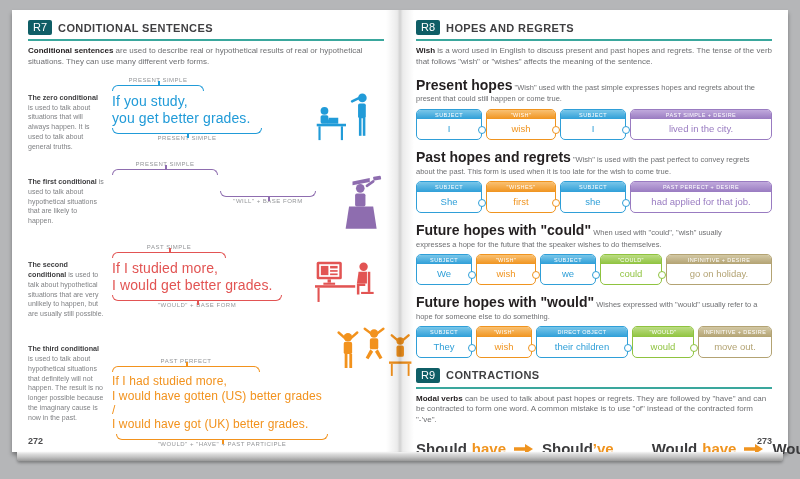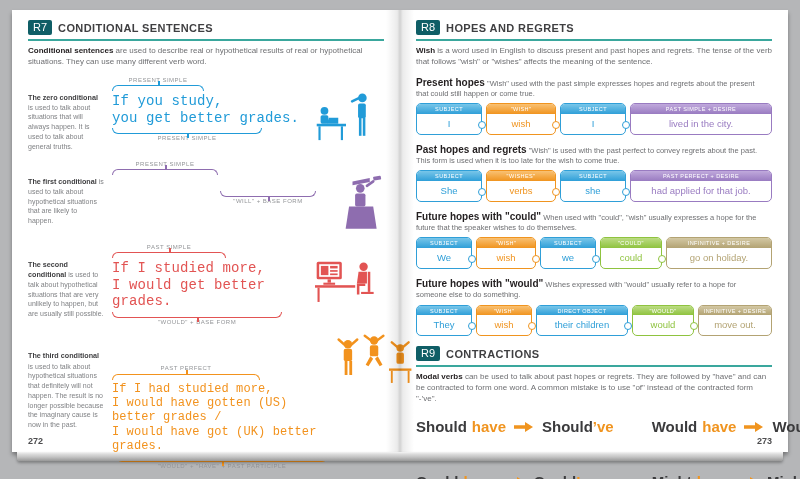--- a/index.html
+++ b/index.html
@@ -28,21 +28,21 @@
   .sec-title { font-weight:bold; font-size:11px; letter-spacing:.4px; color:#3f3f41; }
   .intro { font-size:8px; color:#6e6f72; line-height:1.35; margin-top:5px; }
   .intro b { color:#231f20; }
 
   
   .crow { display:grid; grid-template-columns:76px 1fr 76px; column-gap:8px; margin-top:9px; }
   .crow4 { grid-template-columns:76px 1fr; }
   .side { font-size:7px; color:#808285; line-height:1.4; padding-top:16px; }
   .side b { color:#3f3f41; font-size:7.2px; }
   .example { position:relative; }
-  .ex-text { font-size:14px; line-height:1.2; margin:2px 0; letter-spacing:.1px;font-family:Liberation Mono, monospace; }
+  .ex-text { font-size:14px; line-height:1.2; margin:2px 0; letter-spacing:.1px; }
   .ex-text.sm { font-size:12px; }
   .c0 { color:#219bd8; } .c1 { color:#8e6daf; } .c2 { color:#e25453; } .c3 { color:#f2921d; }
   .blabel { font-size:6px; color:#939598; letter-spacing:.5px; text-align:center; line-height:1.2; }
   .brk { height:6px; position:relative; margin:1px 0; }
   .brk-top { border:1.5px solid currentColor; border-bottom:none; border-radius:6px 6px 0 0; }
   .brk-top::before { content:''; position:absolute; left:50%; top:-5px; width:1.5px; height:5px; background:currentColor; }
   .brk-bot { border:1.5px solid currentColor; border-top:none; border-radius:0 0 6px 6px; }
   .brk-bot::after { content:''; position:absolute; left:50%; bottom:-5px; width:1.5px; height:5px; background:currentColor; }
   .w1t { width:92px; } .w1b { width:150px; }
   .w2t { width:106px; } .w2b { width:96px; margin-left:108px; }
@@ -50,21 +50,21 @@
   .w4t { width:148px; } .w4b { width:212px; margin-left:4px; }
   .gap-down { margin-top:16px; }
   .icon-box { padding-top:14px; text-align:center; }
   .ex4 { padding-top:30px; padding-right:90px; }
   .ex4 .icon-abs { position:absolute; right:2px; top:-2px; }
   .pagenum { position:absolute; bottom:6px; font-size:9px; color:#4d4d4f;font-weight:bold; }
   .pn-left { left:16px; } .pn-right { right:16px; }
 
   
   .ghead { font-size:7.5px; color:#6e6f72; line-height:1.35; margin-top:8px; width:96%; }
-  .ghead b { color:#231f20; font-size:10px; }
+  .ghead b { color:#231f20; font-size:14px; }
   .prow { display:flex; gap:4px; margin-top:4px; margin-bottom:6px; }
   .piece { position:relative; border:1px solid var(--c); border-radius:5px; background:#fff; flex:0 0 auto; }
   .piece.grow { flex:1 1 auto; }
   .phead { background:linear-gradient(180deg,var(--c2),var(--c)); color:#fff; font-size:5.5px;
            letter-spacing:.4px; text-align:center; padding:2px 3px 1.5px; border-radius:4px 4px 0 0;
            white-space:nowrap; overflow:hidden; }
   .pbody { font-size:9.5px; color:var(--c); text-align:center; padding:4px 6px 5px; white-space:nowrap; }
   .knob { position:absolute; right:-4.5px; bottom:5px; width:8px; height:8px; background:#fff;
           border:1px solid var(--c); border-radius:50%; z-index:3; }
   .p-blue   { --c:#2f9fd8; --c2:#79c6e9; }
@@ -84,21 +84,21 @@
 </head>
 <body>
 
 <div class="book">
 
   <div class="page">
     <div class="sec-head">
       <span class="badge">R7</span>
       <span class="sec-title">CONDITIONAL SENTENCES</span>
     </div>
-    <p class="intro"><b>Conditional sentences</b><span> are used to describe real or hypothetical results of real or hypothetical situations. They can use many different verb word.</span></p>
+    <p class="intro"><b>Conditional sentences</b><span> are used to describe real or hypothetical results of real or hypothetical situations. They can use many different verb forms.</span></p>
 
     <div class="crow">
       <p class="side"><b>The zero conditional</b> <span>is used to talk about situations that will always happen. It is used to talk about general truths.</span></p>
       <div class="example c0">
         <div class="blabel w1t">PRESENT SIMPLE</div>
         <div class="brk brk-top w1t"></div>
         <div class="ex-text"><span>If you study,</span><br><span>you get better grades.</span></div>
         <div class="brk brk-bot w1b"></div>
         <div class="blabel w1b">PRESENT SIMPLE</div>
       </div>
@@ -237,21 +237,21 @@
 
     <p class="ghead"><b>Past hopes and regrets</b> <span>"Wish" is used with the past perfect to convey regrets about the past. This form is used when it is too late for the wish to come true.</span></p>
     <div class="prow">
       <div class="piece p-blue w66">
           <div class="phead">SUBJECT</div>
           <div class="pbody">She</div>
           <span class="knob"></span>
         </div>
       <div class="piece p-orange w70">
           <div class="phead">"WISHES"</div>
-          <div class="pbody">verbs</div>
+          <div class="pbody">first</div>
           <span class="knob"></span>
         </div>
       <div class="piece p-blue w66">
           <div class="phead">SUBJECT</div>
           <div class="pbody">she</div>
           <span class="knob"></span>
         </div>
       <div class="piece p-purple grow">
           <div class="phead">PAST PERFECT + DESIRE</div>
           <div class="pbody">had applied for that job.</div>

